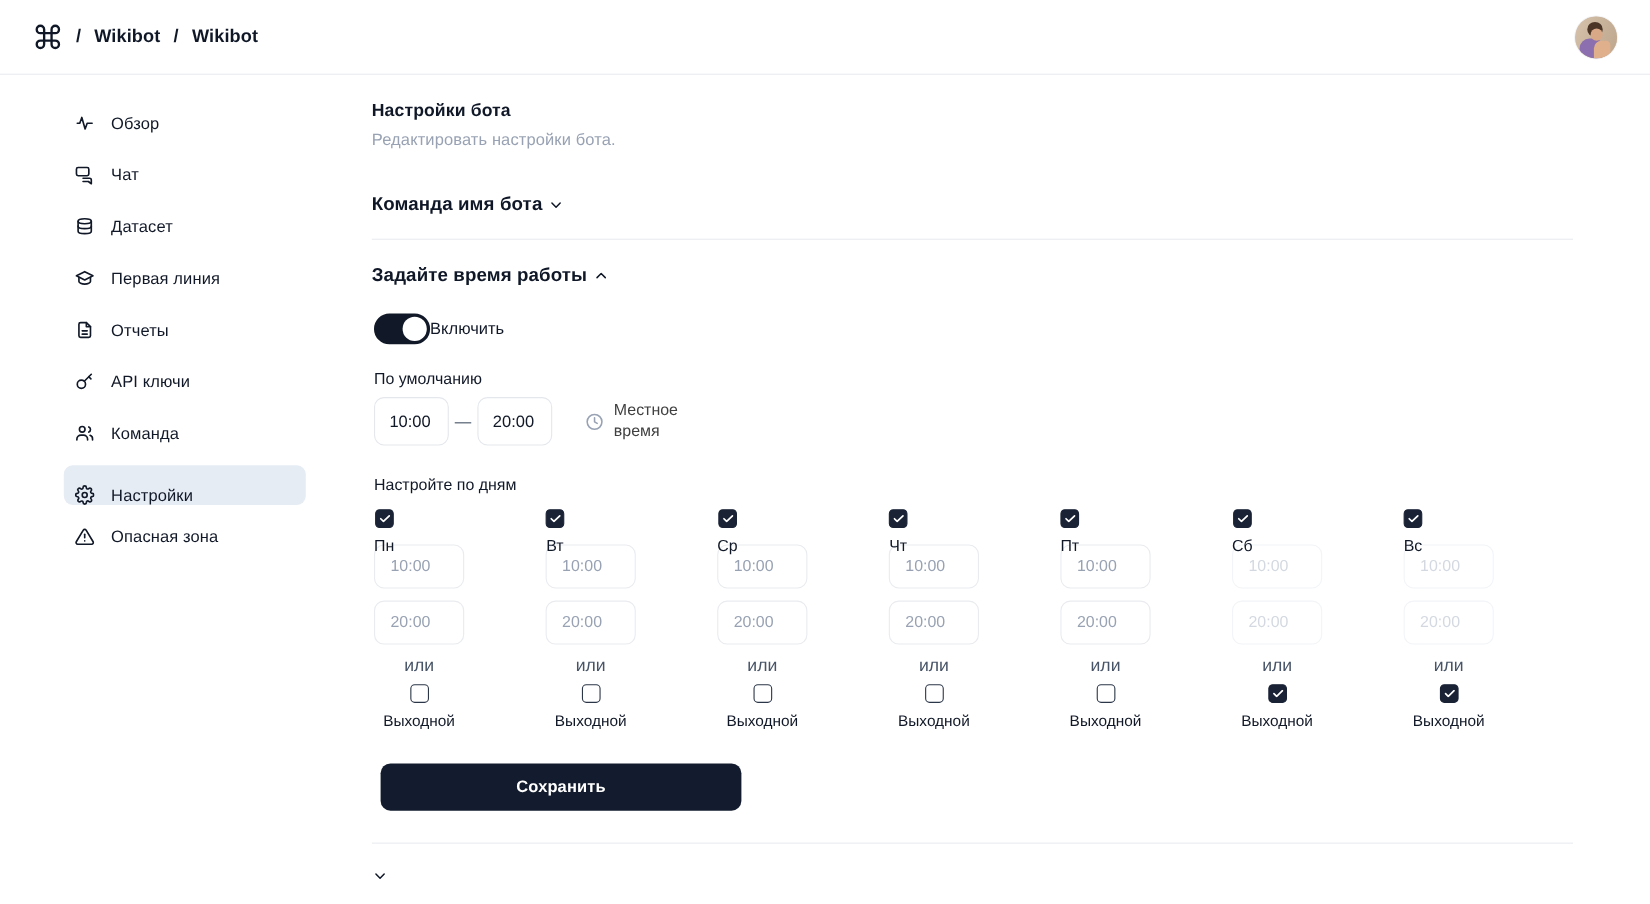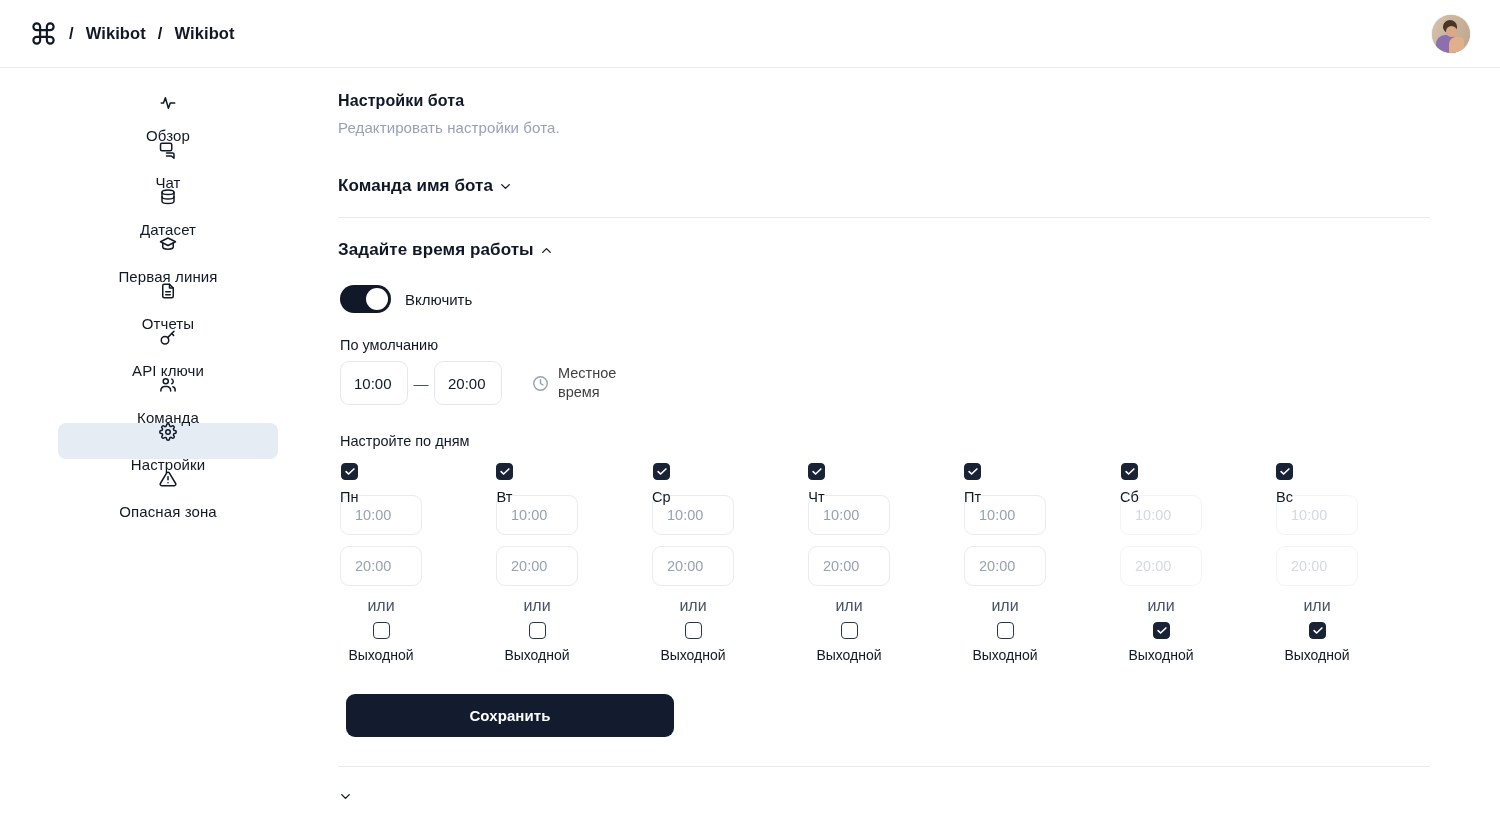--- a/index.html
+++ b/index.html
@@ -98,23 +98,22 @@
     display: flex;
     align-items: center;
     gap: 15px;
     height: 36px;
     margin: 0 0 11px -10px;
     padding: 0 10px;
     width: 220px;
     border-radius: 8px;
     cursor: pointer;
     color: #111827;
-    flex-direction: column;
-  }
-  .nav-item.active { background: #e6ecf4; }
+  }
+  .nav-item.active { background: #e6ecf4; align-items: flex-end; }
   .nav-ico {
     width: 18px; height: 18px;
     flex: none;
     display: block;
     color: #111827;
   }
   .nav-label {
     font-size: 15px;
     font-weight: 500;
     color: #111827;
@@ -158,21 +157,20 @@
     color: #101828;
     letter-spacing: .1px;
   }
   .chev { width: 15px; height: 15px; display: block; color: #101828; }
   .chev.up { transform: rotate(180deg); }
 
   
   .toggle-row {
     display: flex;
     align-items: center;
-    gap: 14px;
     margin: 4px 0 0 2px;
   }
   .toggle {
     width: 51px; height: 28px;
     border-radius: 14px;
     background: #111827;
     position: relative;
     cursor: pointer;
     flex: none;
   }

